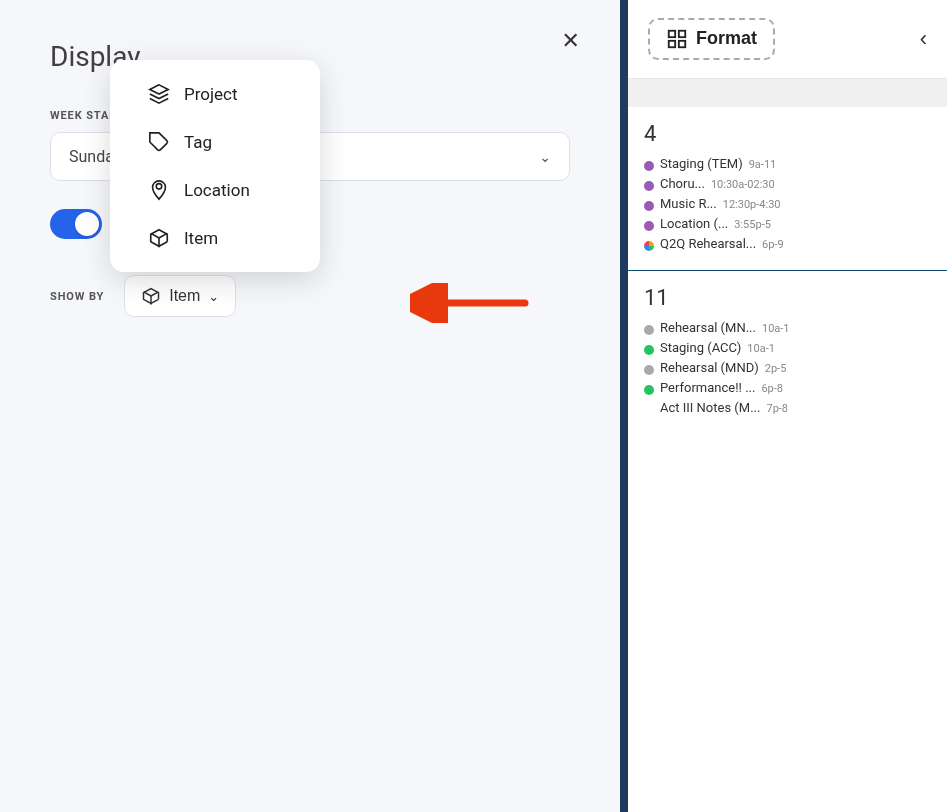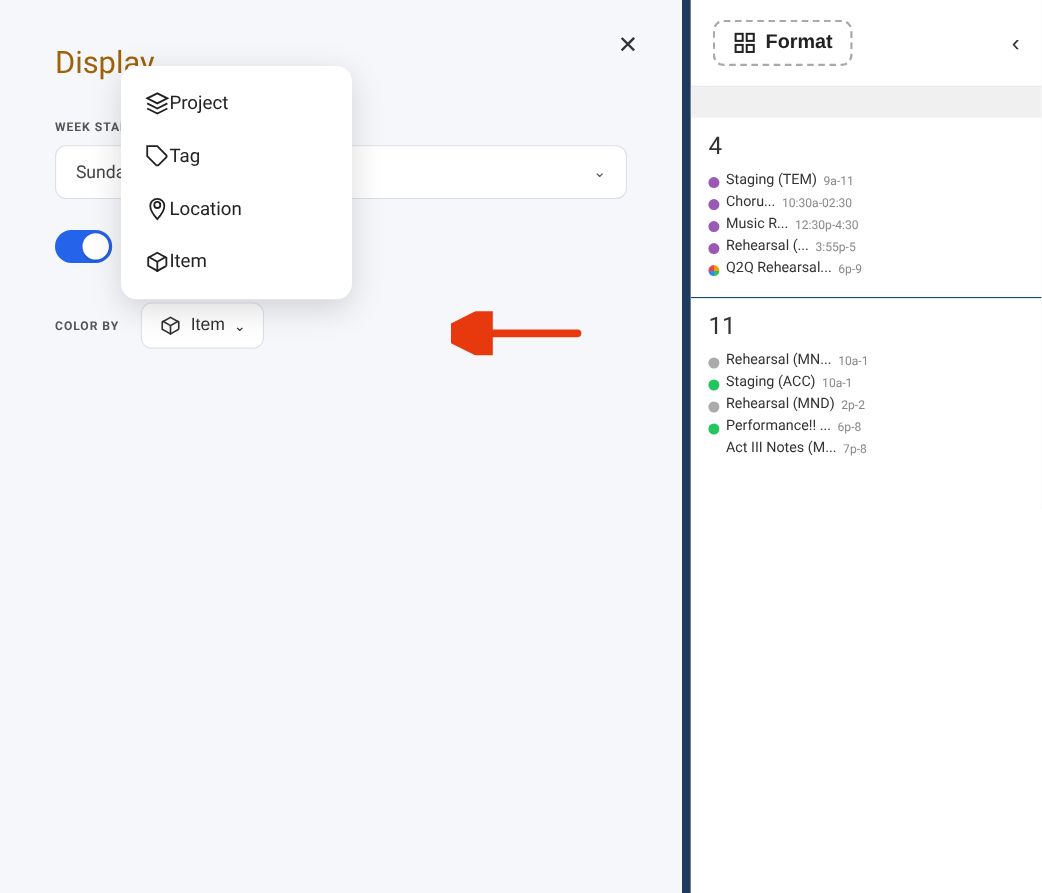--- a/index.html
+++ b/index.html
@@ -29,21 +29,21 @@
       cursor: pointer;
       color: #333;
       background: none;
       border: none;
       line-height: 1;
     }
 
     .panel-title {
       font-size: 28px;
       font-weight: 400;
-      color: #a16207;
+      color: #404040;
       margin-bottom: 36px;
     }
 
     .section-label {
       font-size: 11px;
       font-weight: 700;
       color: #555;
       letter-spacing: 0.08em;
       margin-bottom: 10px;
     }
@@ -148,21 +148,22 @@
       border-radius: 14px;
       box-shadow: 0 8px 30px rgba(0,0,0,0.15);
       width: 210px;
       padding: 10px 0;
       z-index: 10;
     }
 
     .dropdown-item {
       display: flex;
       align-items: center;
-      padding: 13px 22px;
+      gap: 14px;
+      padding: 13px 38px;
       font-size: 17px;
       color: #222;
       cursor: pointer;
     }
 
     .dropdown-item svg {
       width: 22px;
       height: 22px;
       flex-shrink: 0;
     }
@@ -305,21 +306,21 @@
   </div>
 
   <div class="toggle-row">
     <div class="toggle-switch">
       <div class="toggle-knob"></div>
     </div>
     <span class="toggle-label">SHOW PROJECT ABBREVIATION</span>
   </div>
 
   <div class="color-by-row">
-    <span class="color-by-label">COLOR BY</span>
+    <span class="color-by-label">SHOW BY</span>
     <button class="color-by-btn">
 
       <svg viewBox="0 0 24 24" fill="none" stroke="#333" stroke-width="1.8">
         <polyline points="21 16 21 8 12 3 3 8 3 16 12 21 21 16"></polyline>
         <line x1="3.27" y1="6.96" x2="12" y2="12.01"></line>
         <line x1="12" y1="22.08" x2="12" y2="12"></line>
         <line x1="20.73" y1="6.96" x2="12" y2="12.01"></line>
       </svg>
       <span>Item</span>
       <span style="font-size:13px;">⌄</span>
@@ -417,21 +418,21 @@
         <span>Choru...</span>
         <span class="event-time">10:30a-02:30</span>
       </div>
       <div class="cal-event">
         <div class="dot dot-purple"></div>
         <span>Music R...</span>
         <span class="event-time">12:30p-4:30</span>
       </div>
       <div class="cal-event">
         <div class="dot dot-purple"></div>
-        <span>Rehearsal (... </span>
+        <span>Location (... </span>
         <span class="event-time">3:55p-5</span>
       </div>
       <div class="cal-event">
         <div class="dot-multi"></div>
         <span>Q2Q Rehearsal...</span>
         <span class="event-time">6p-9</span>
       </div>
     </div>
 
     <div class="cal-section">
@@ -443,21 +444,21 @@
         <span class="event-time">10a-1</span>
       </div>
       <div class="cal-event">
         <div class="dot dot-green"></div>
         <span>Staging (ACC)</span>
         <span class="event-time">10a-1</span>
       </div>
       <div class="cal-event">
         <div class="dot dot-gray"></div>
         <span>Rehearsal (MND)</span>
-        <span class="event-time">2p-2</span>
+        <span class="event-time">2p-5</span>
       </div>
       <div class="cal-event">
         <div class="dot dot-green"></div>
         <span>Performance!! ...</span>
         <span class="event-time">6p-8</span>
       </div>
       <div class="cal-event">
         <span style="width:10px;display:inline-block;"></span>
         <span>Act III Notes (M...</span>
         <span class="event-time">7p-8</span>

